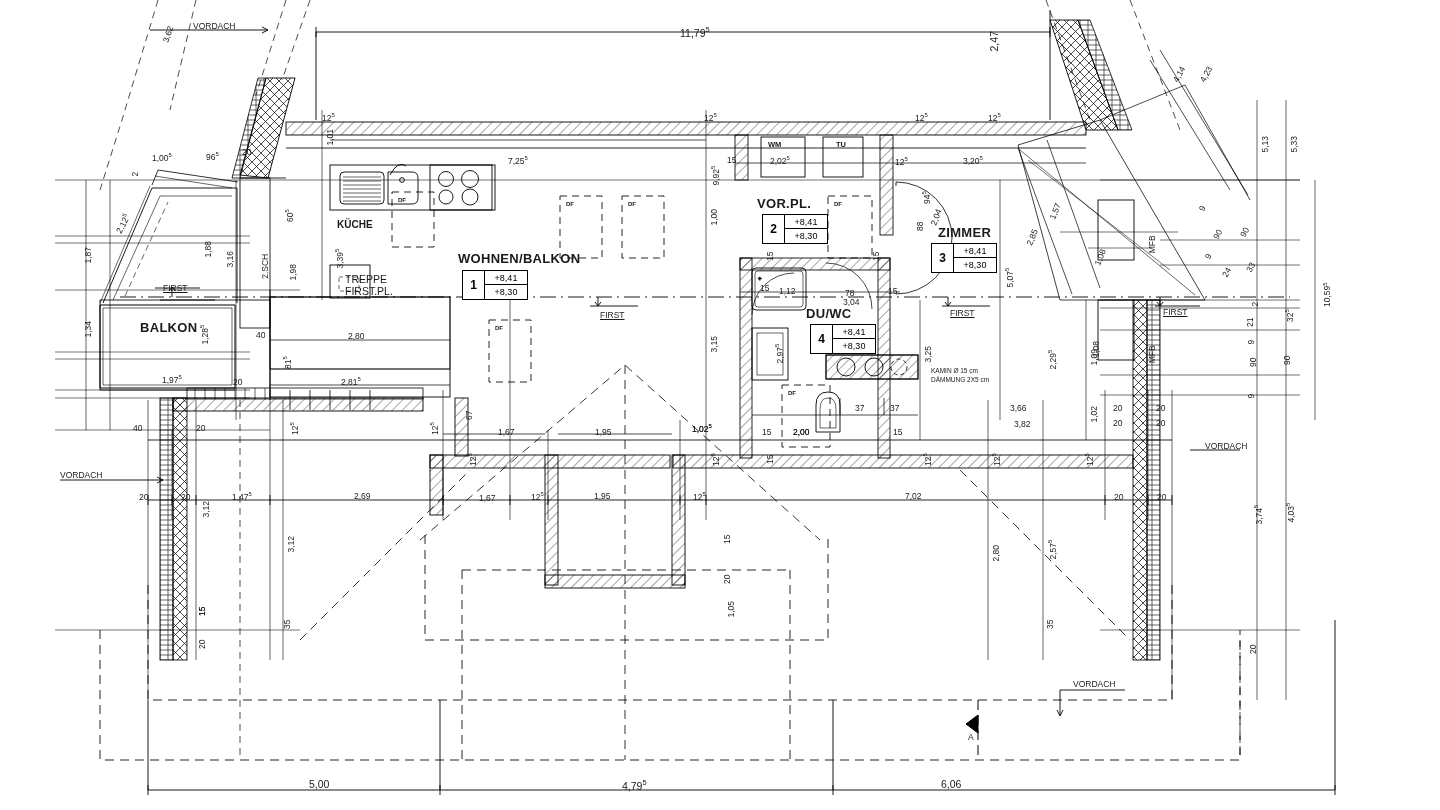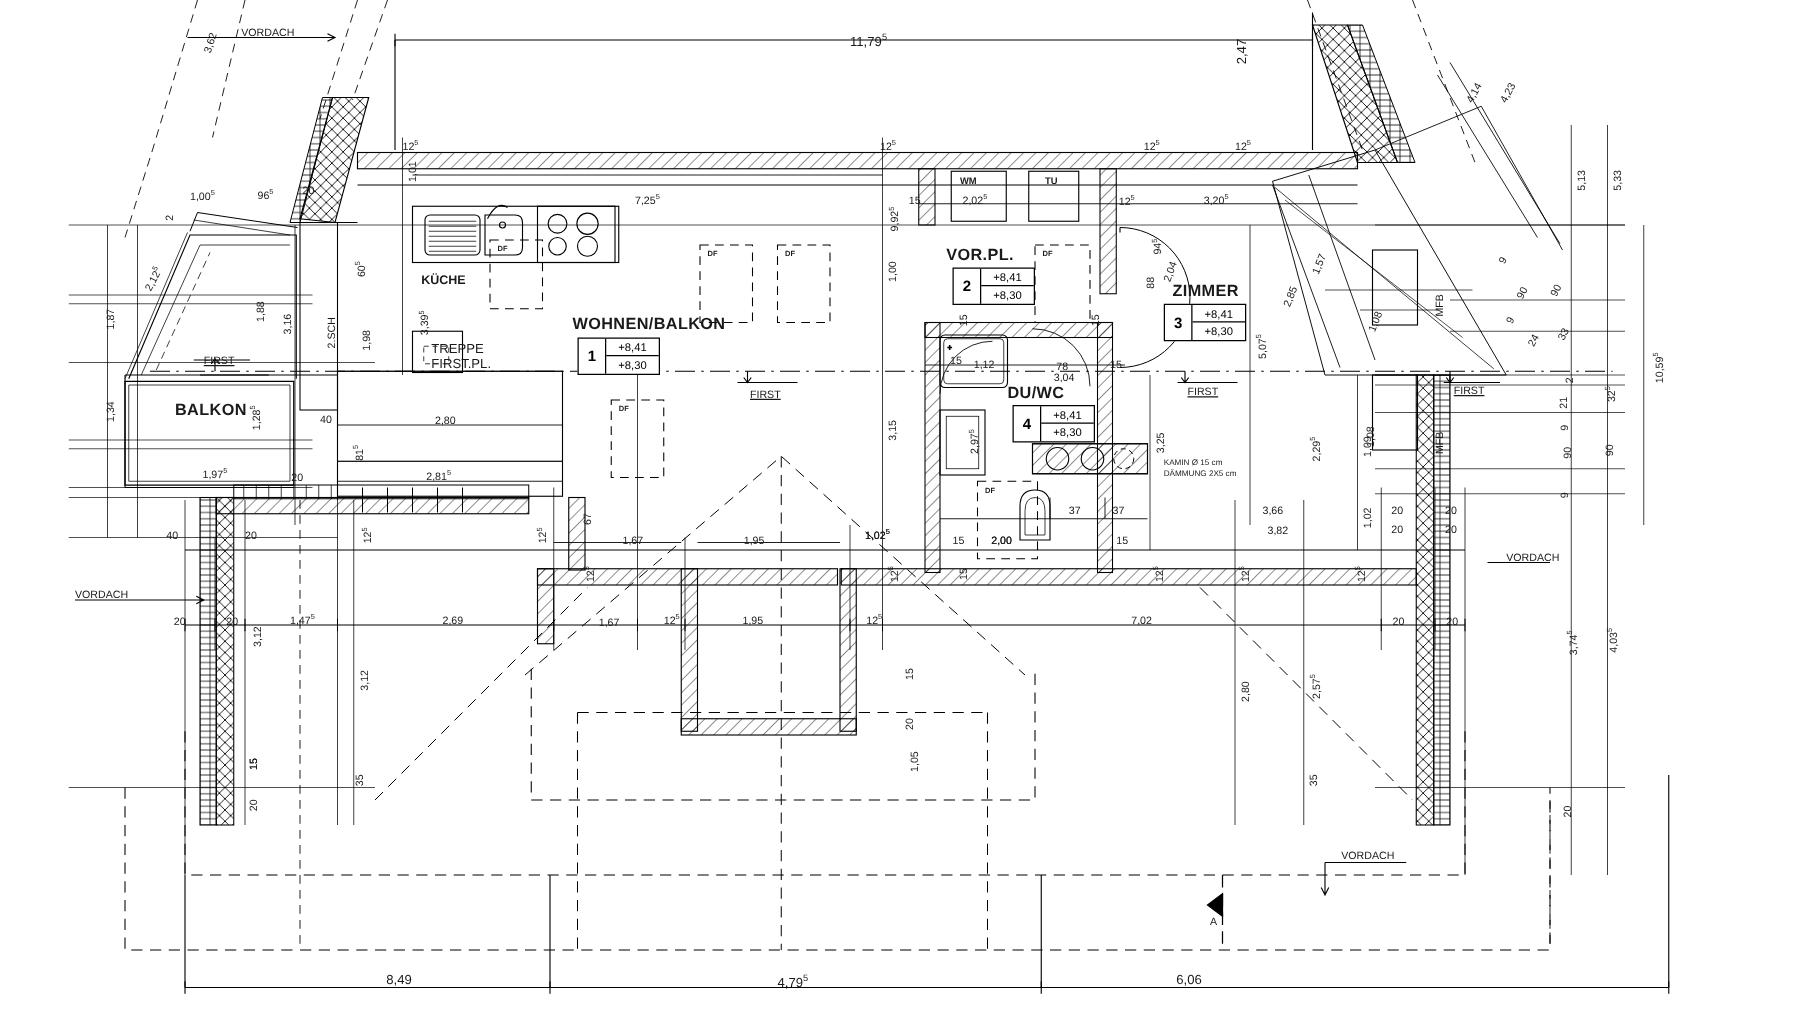--- a/index.html
+++ b/index.html
@@ -373,21 +373,21 @@
     <line x1="270" y1="385" x2="450" y2="385"></line>
     <line x1="443" y1="434" x2="545" y2="434"></line>
     <line x1="558" y1="434" x2="672" y2="434"></line>
   </g>
 
 </svg>
 
 <div id="text-layer">
       <div class="lbl dim" style="left: 680px; top: 26px;">11,79<sup style="font-size: 70%;">5</sup></div>
       <div class="lbl dim" style="left: 984px; top: 36px; transform: rotate(-90deg);">2,47</div>
-      <div class="lbl dim" style="left: 309px; top: 779px;">8,49</div>
+      <div class="lbl dim" style="left: 309px; top: 779px;">5,00</div>
       <div class="lbl dim" style="left: 622px; top: 779px;">4,79<sup style="font-size: 70%;">5</sup></div>
       <div class="lbl dim" style="left: 941px; top: 779px;">6,06</div>
       <div class="lbl dim-s" style="left: 139px; top: 493px;">20</div>
       <div class="lbl dim-s" style="left: 181px; top: 493px;">20</div>
       <div class="lbl dim-s" style="left: 232px; top: 492px;">1,47<sup style="font-size: 70%;">5</sup></div>
       <div class="lbl dim-s" style="left: 354px; top: 492px;">2,69</div>
       <div class="lbl dim-s" style="left: 479px; top: 494px;">1,67</div>
       <div class="lbl dim-s" style="left: 531px; top: 492px;">12<sup style="font-size: 70%;">5</sup></div>
       <div class="lbl dim-s" style="left: 594px; top: 492px;">1,95</div>
       <div class="lbl dim-s" style="left: 693px; top: 492px;">12<sup style="font-size: 70%;">5</sup></div>

